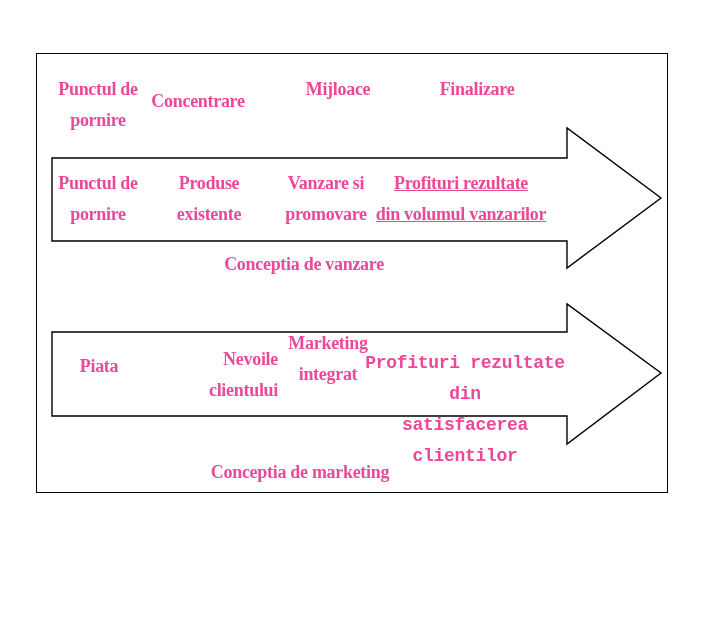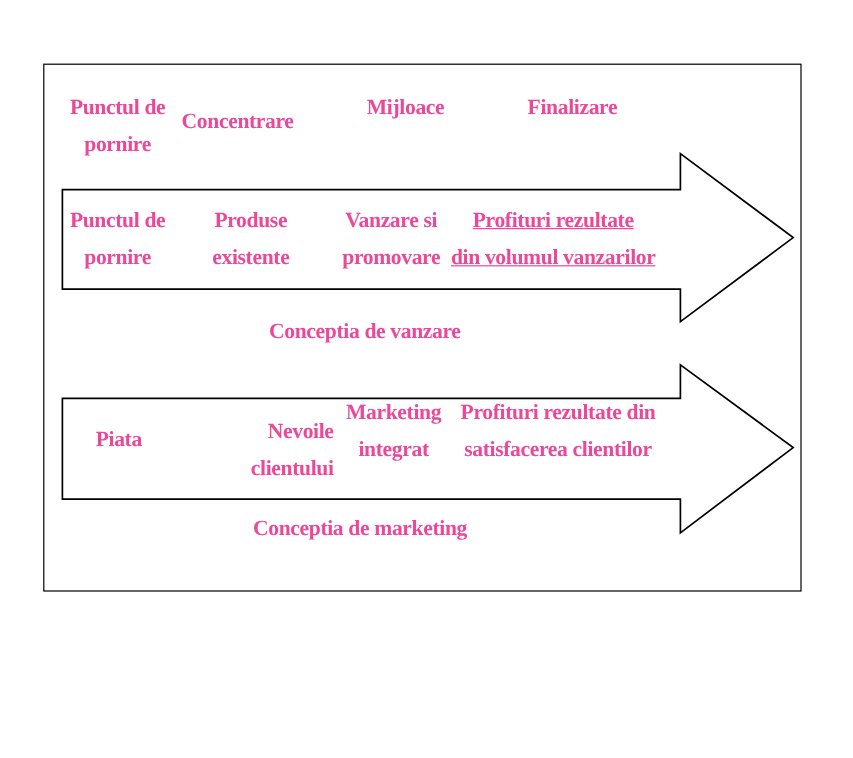--- a/index.html
+++ b/index.html
@@ -67,26 +67,26 @@
 
   <div class="txt" style="left:38px;  top:168px; width:120px;">Punctul de
 pornire</div>
   <div class="txt" style="left:256px; top:168px; width:140px;">Vanzare si
 promovare</div>
   <div class="txt" style="left:139px; top:168px; width:140px;">Produse
 existente</div>
   <div class="txt" style="left:351px; top:168px; width:220px;text-decoration:underline;">Profituri rezultate
 din volumul vanzarilor</div>
 
-  <div class="txt caption" style="left:154px; top:264px; width:300px;">Conceptia de vanzare</div>
+  <div class="txt caption" style="left:154px; top:252px; width:300px;">Conceptia de vanzare</div>
 
   <div class="txt" style="left:49px;  top:351px; width:100px;">Piata</div>
   <div class="txt" style="left:138px; top:344px; width:140px;text-align:right;">Nevoile
 clientului</div>
   <div class="txt" style="left:258px; top:328px; width:140px;">Marketing
 integrat</div>
-  <div class="txt" style="left:355px; top:328px; width:220px;">Profituri rezultate din
+  <div class="txt" style="left:355px; top:348px; width:220px;font-family:Liberation Mono, monospace;">Profituri rezultate din
 satisfacerea clientilor</div>
 
-  <div class="txt caption" style="left:150px; top:428px; width:300px;text-align:center;">Conceptia de marketing</div>
+  <div class="txt caption" style="left:150px; top:460px; width:300px;text-align:center;">Conceptia de marketing</div>
 
 
 </div>
 
 </body></html>

